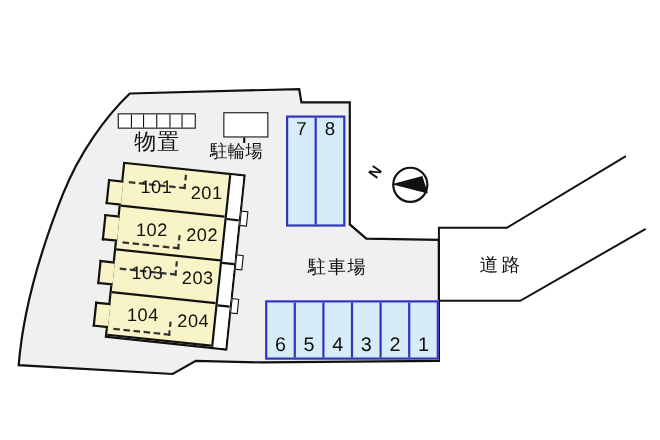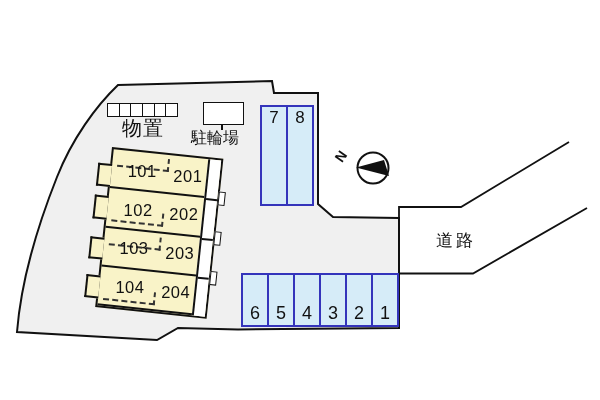--- a/index.html
+++ b/index.html
@@ -161,15 +161,16 @@
       <span>3</span>
     </div>
     <div class="pcell">
       <span>2</span>
     </div>
     <div class="pcell">
       <span>1</span>
     </div>
   </div>
 
+  <div class="label parking-label">駐車場</div>
   <div class="label road-label">道路</div>
 
 </div>
 
 </body></html>

